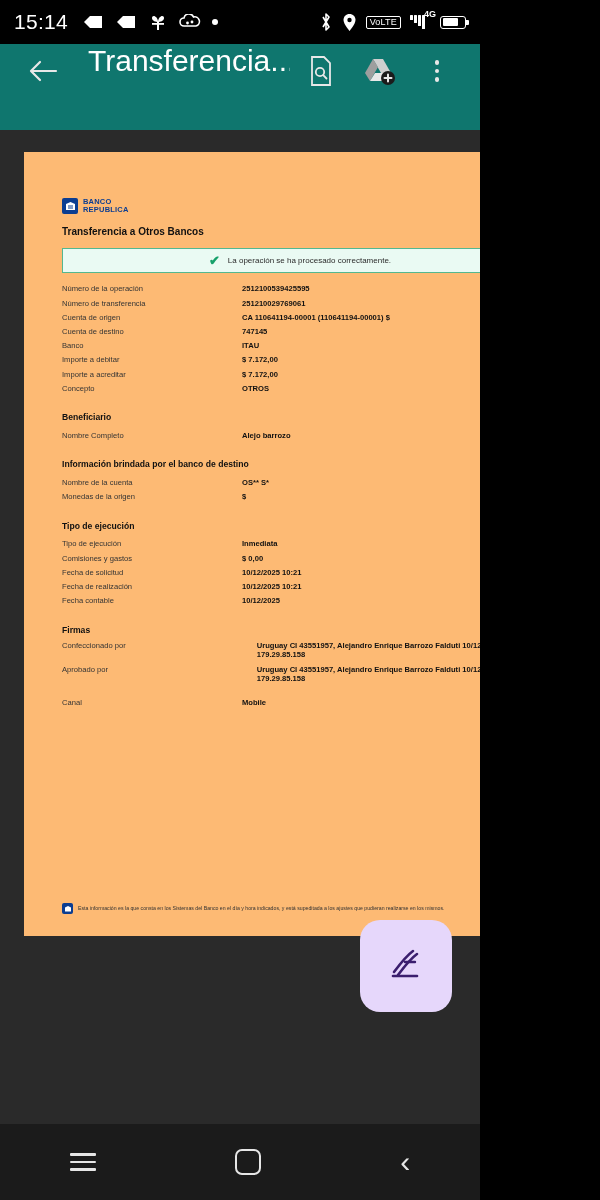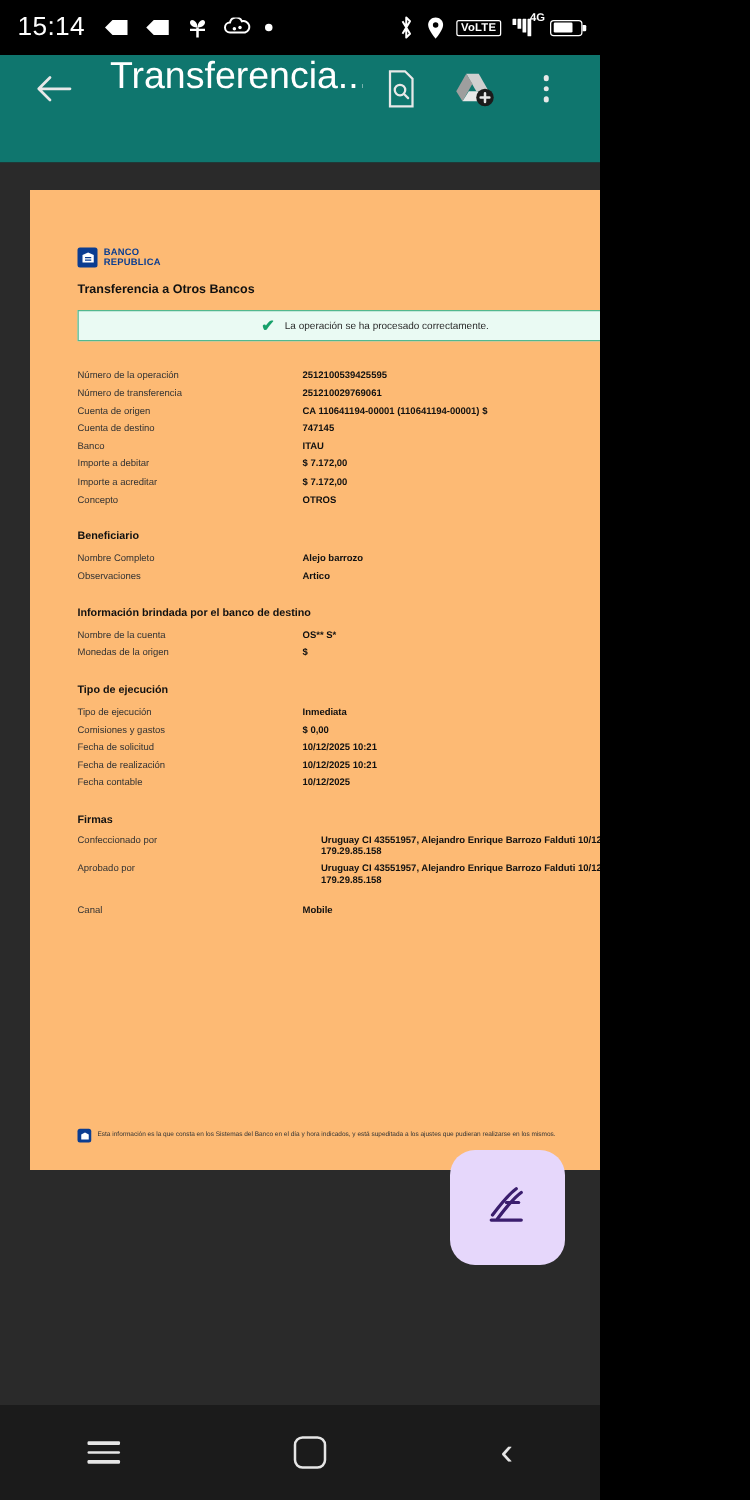--- a/index.html
+++ b/index.html
@@ -34,21 +34,21 @@
   }
   .status-left-icons { display: flex; align-items: center; gap: 11px; flex: 1; }
   .status-right-icons { display: flex; align-items: center; gap: 9px; }
   .sicon { display: inline-flex; align-items: center; justify-content: center; }
   .tag-icon svg, .flower-icon svg, .cloud-icon svg { display: block; }
   .dot-icon {
     width: 6px; height: 6px; border-radius: 50%;
     background: #fff;
   }
   .volte {
-    font-size: 9px; font-weight: bold;
+    font-size: 9px; font-weight: normal;
     border: 1.5px solid #fff; border-radius: 2px;
     padding: 1px 3px; line-height: 1; letter-spacing: .2px;
   }
   .net-wrap { position: relative; display: flex; align-items: flex-start; gap: 1px; }
   .net-wrap .bar { width: 3px; background: #fff; border-radius: .5px; }
   .net-sup {
     position: absolute; top: -6px; right: -11px;
     font-size: 9px; font-weight: bold;
   }
   .battery {
@@ -132,21 +132,21 @@
     margin-top: 11px;
     border: 1px solid #53b88f;
     background: #eafaf3;
     height: 25px;
     display: flex; align-items: center; justify-content: center;
     gap: 8px;
   }
   .success .check { color: #16a06a; font-size: 13px; font-weight: bold; line-height: 1; }
   .success .msg { font-size: 8px; color: #2b2b2b; }
 
-  table.kv { width: 100%; border-collapse: collapse; margin-top: 20px; }
+  table.kv { width: 100%; border-collapse: collapse; margin-top: 9px; }
   table.kv td { font-size: 7.6px; color: #333; padding: 2.6px 0; vertical-align: top; }
   table.kv td.k { width: 180px; }
   table.kv td.v { font-weight: bold; color: #111; }
 
   .section-title {
     font-size: 8.6px; font-weight: bold; color: #111;
     margin-top: 17px;
   }
 
   .footnote {
@@ -340,24 +340,20 @@
       </tbody>
         </table>
 
       <div class="section-title">Beneficiario</div>
       <table class="kv" style="margin-top:6px">
         <tbody>
             <tr>
           <td class="k">Nombre Completo</td>
           <td class="v">Alejo barrozo</td>
         </tr>
-        <tr>
-          <td class="k">Observaciones</td>
-          <td class="v">Artico</td>
-        </tr>
       </tbody>
         </table>
 
       <div class="section-title">Información brindada por el banco de destino</div>
       <table class="kv" style="margin-top:6px">
         <tbody>
             <tr>
           <td class="k">Nombre de la cuenta</td>
           <td class="v">OS** S*</td>
         </tr>

